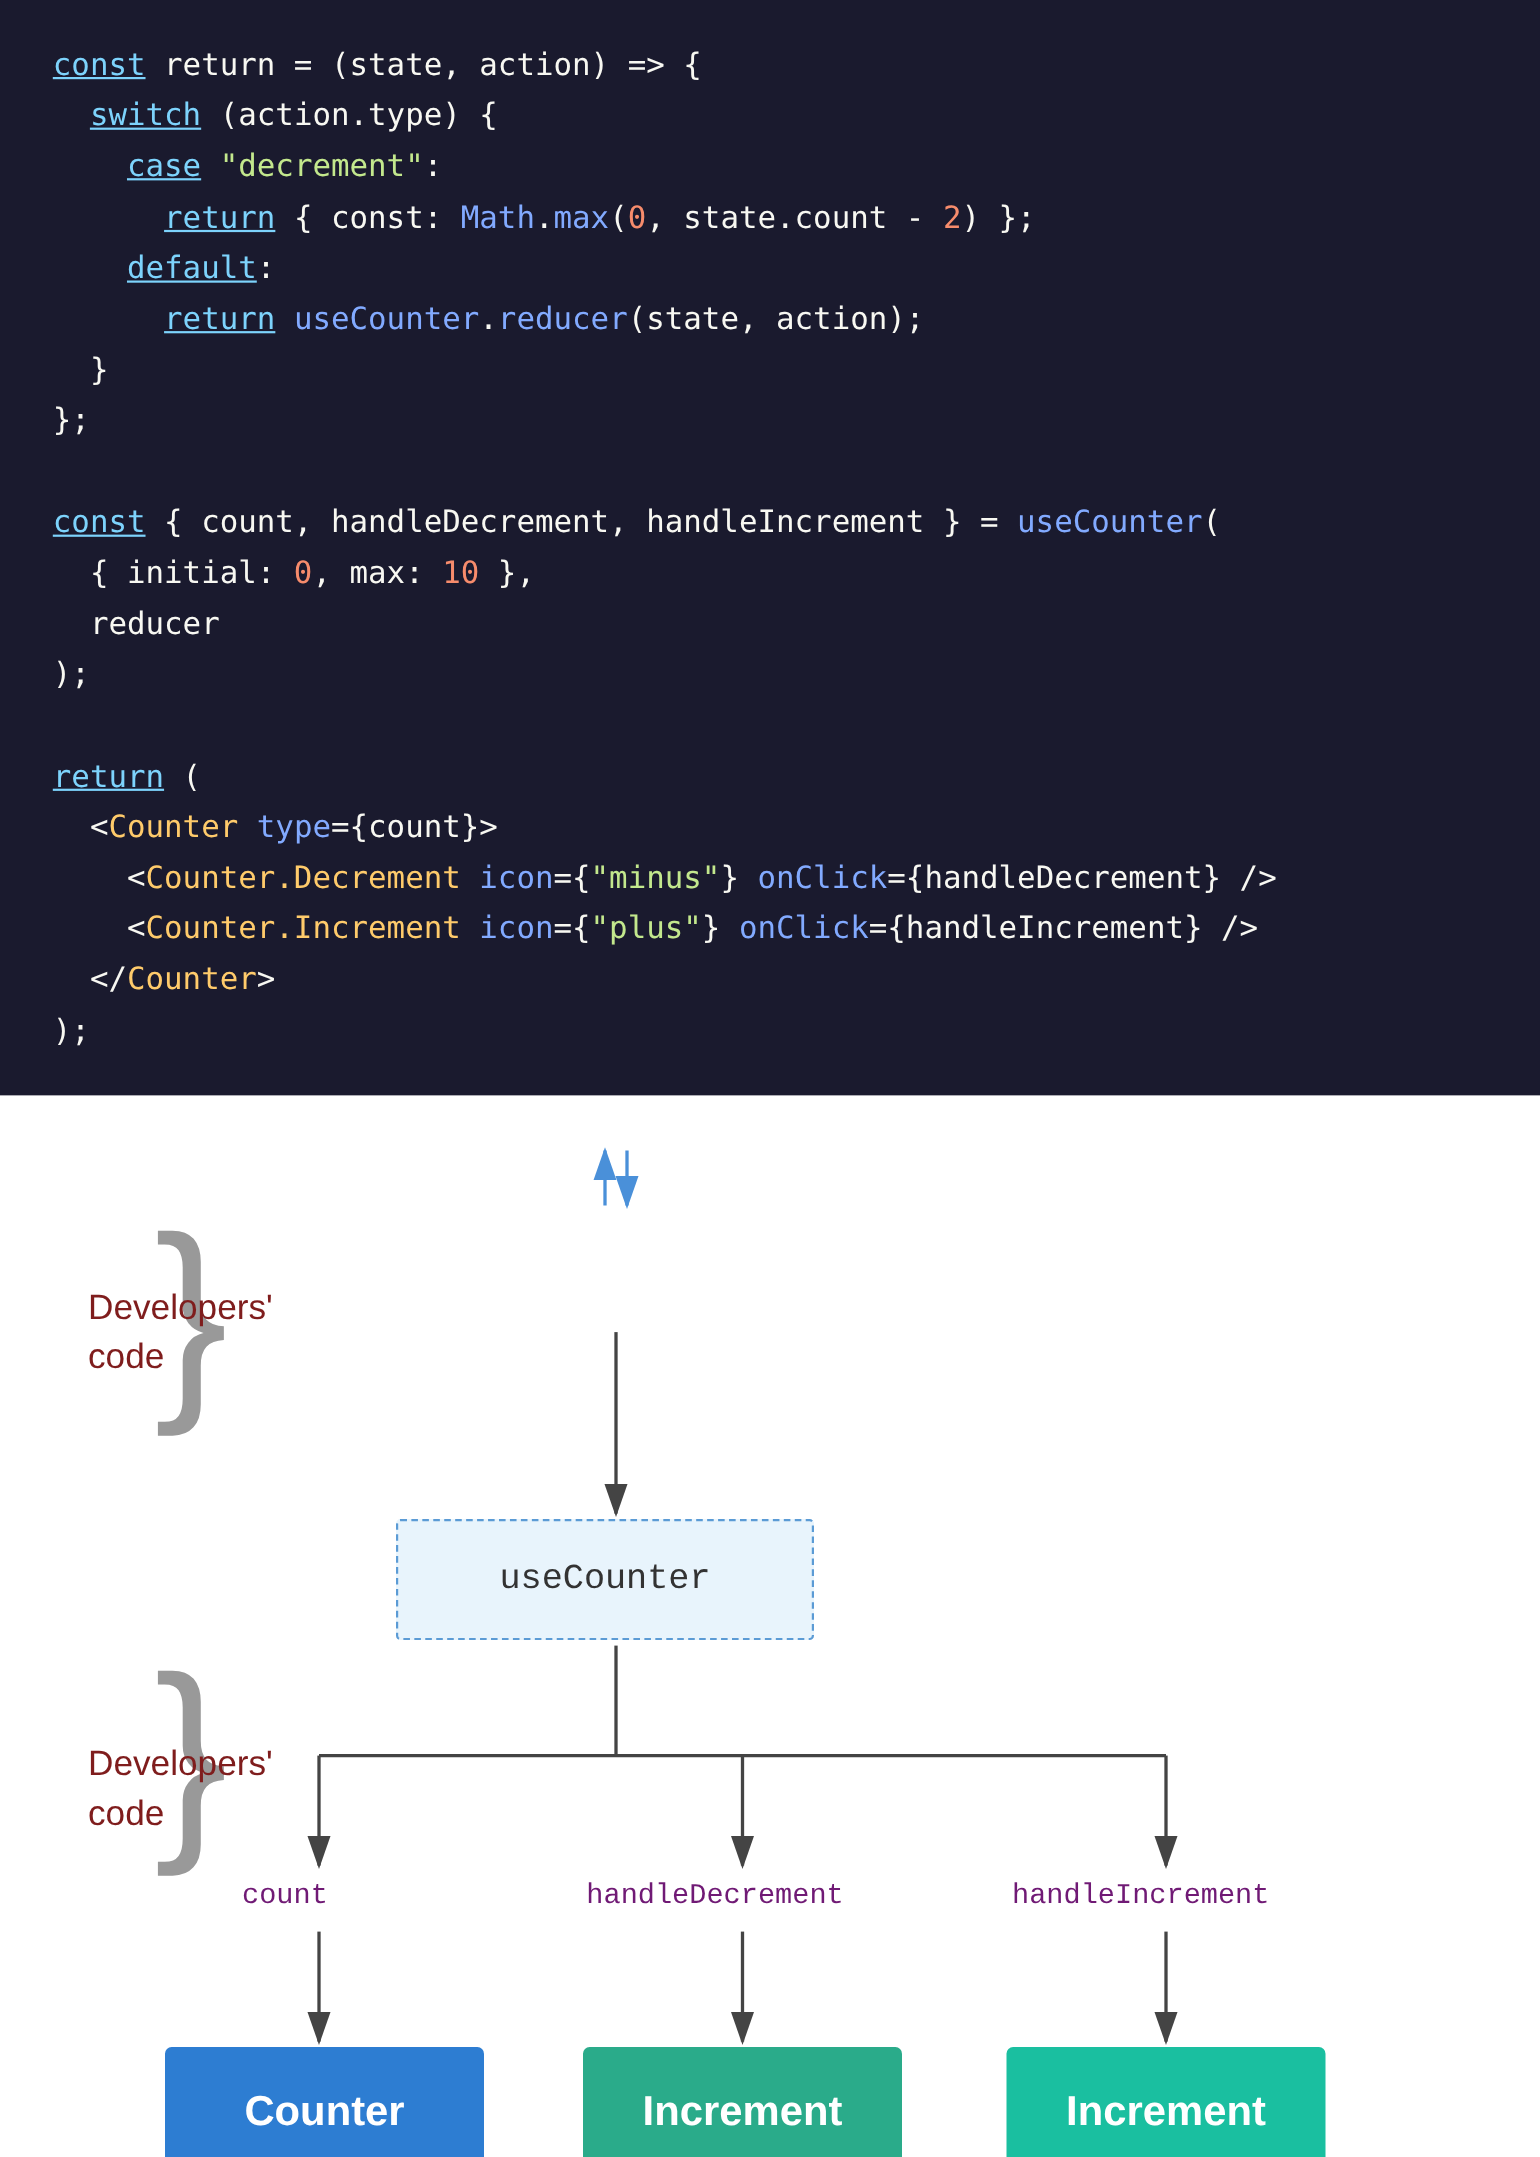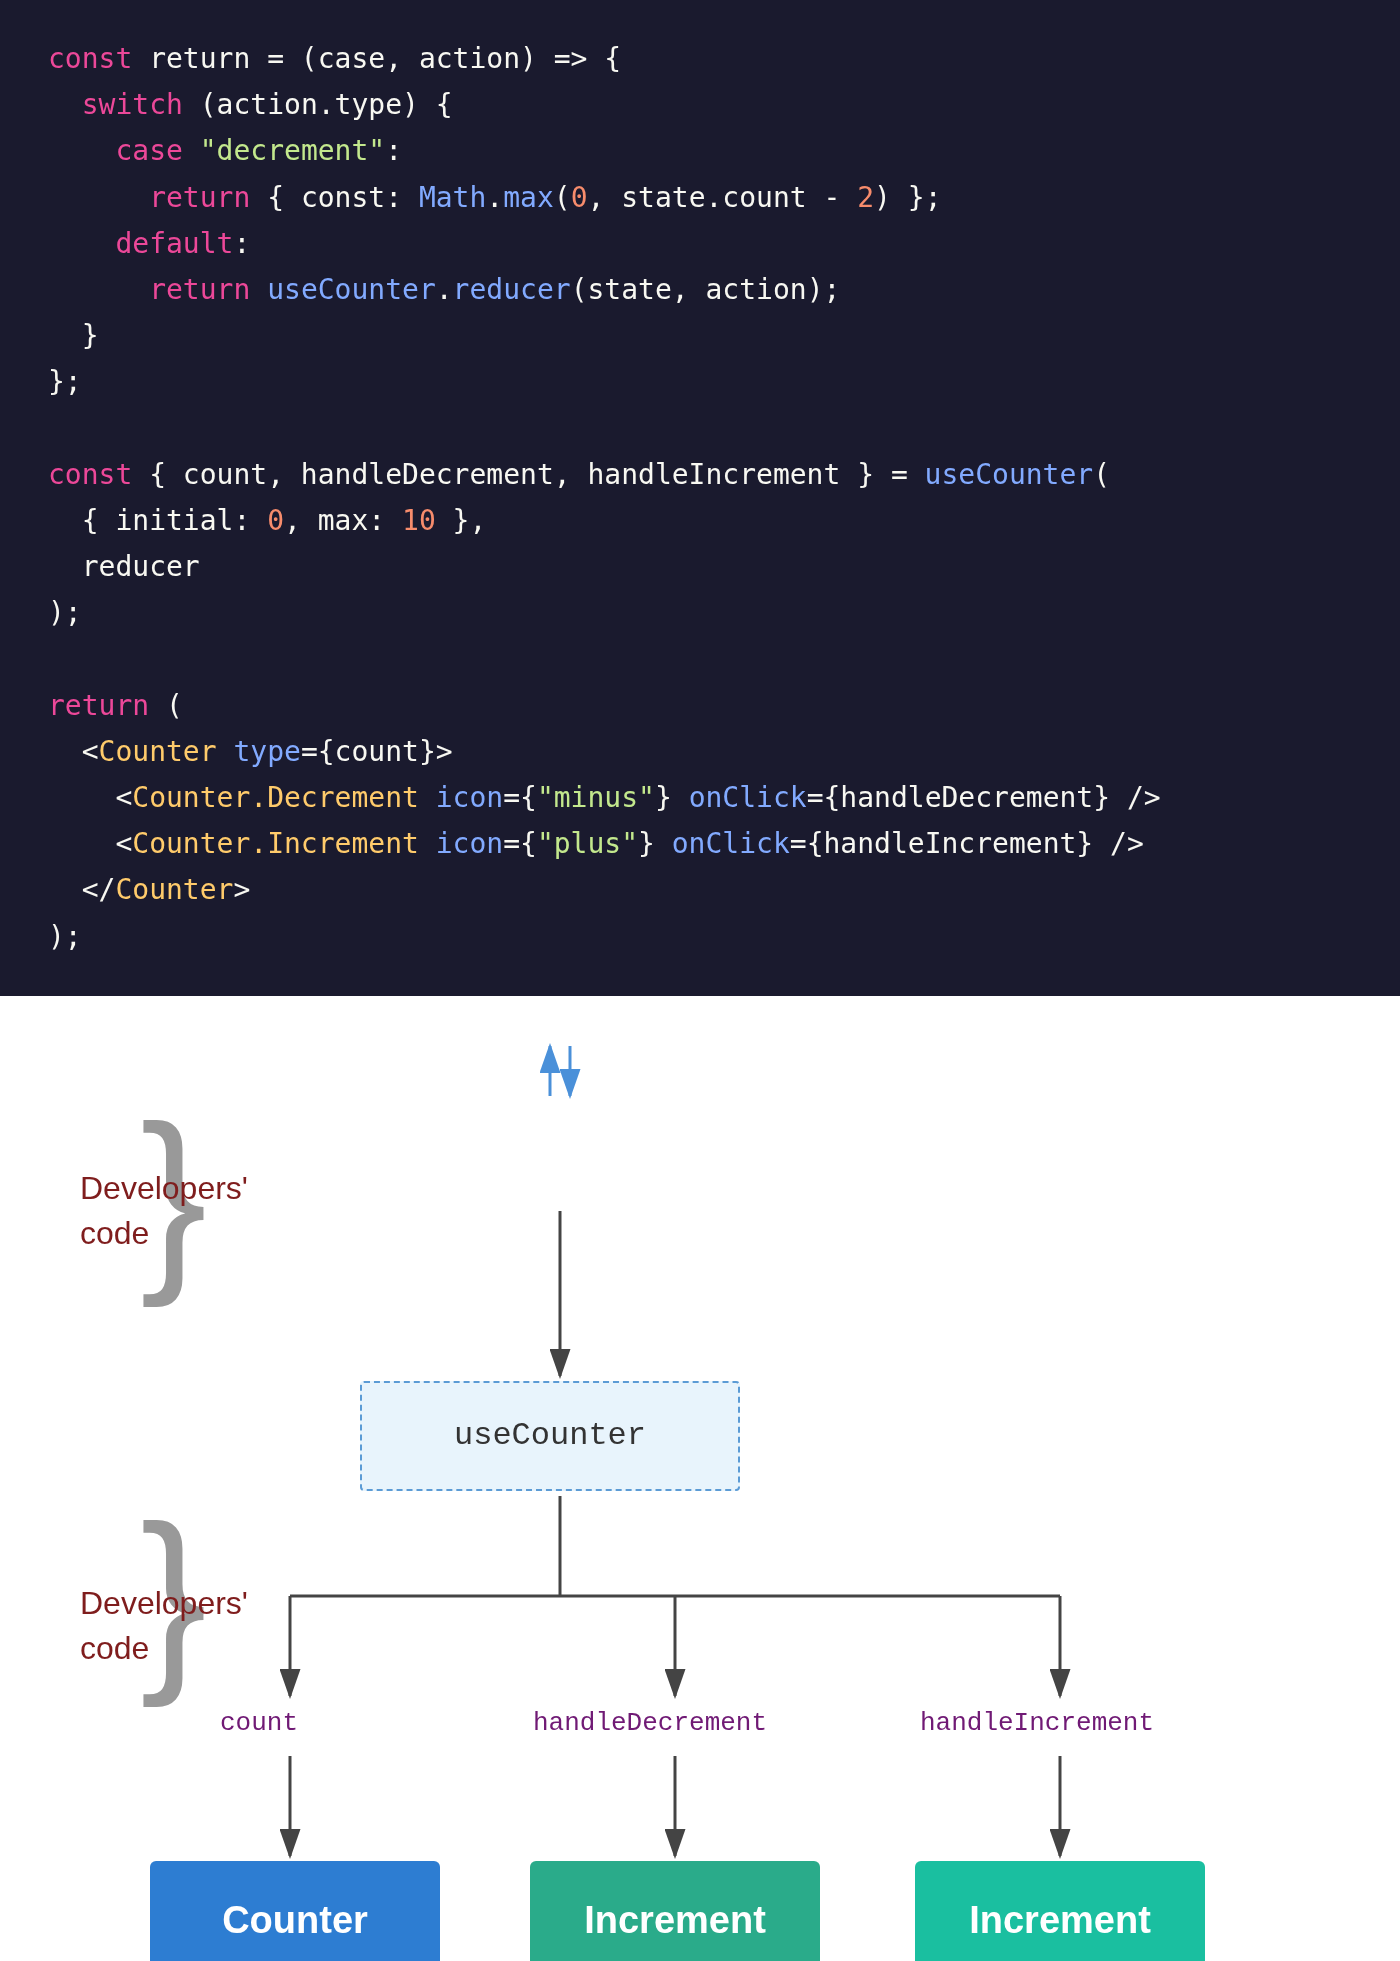--- a/index.html
+++ b/index.html
@@ -19,21 +19,21 @@
       line-height: 1.65;
       color: #f8f8f2;
       min-height: 680px;
     }
     .code-block pre {
       white-space: pre;
     } 
     .plain { color: #f8f8f2; }
     .green { color: #c3e88d; }
     .orange { color: #f78c6c; }
-    .pink { color: #ec4899; }
+    .pink { color: #7dd3fc; text-decoration: underline; }
     .blue { color: #82aaff; }
     .yellow { color: #ffcb6b; }
 
     
     .diagram {
       background: #ffffff;
       padding: 40px 60px 60px 60px;
       position: relative;
       min-height: 1280px;
     }
@@ -106,21 +106,21 @@
       left: 0;
       width: 100%;
       height: 100%;
       pointer-events: none;
     }
   </style>
 </head>
 <body>
 
 <div class="code-block">
-  <pre><span class="pink">const</span> <span class="plain">return = (</span><span class="plain">case, action</span><span class="plain">) =&gt; {</span>
+  <pre><span class="pink">const</span> <span class="plain">return = (</span><span class="plain">state, action</span><span class="plain">) =&gt; {</span>
   <span class="pink">switch</span> <span class="plain">(</span><span class="plain">action</span><span class="plain">.</span><span class="plain">type</span><span class="plain">) {</span>
     <span class="pink">case</span> <span class="green">"decrement"</span><span class="plain">:</span>
       <span class="pink">return</span> <span class="plain">{ const: </span><span class="blue">Math</span><span class="plain">.</span><span class="blue">max</span><span class="plain">(</span><span class="orange">0</span><span class="plain">, state.count - </span><span class="orange">2</span><span class="plain">) };</span>
     <span class="pink">default</span><span class="plain">:</span>
       <span class="pink">return</span> <span class="blue">useCounter</span><span class="plain">.</span><span class="blue">reducer</span><span class="plain">(state, action);</span>
   <span class="plain">}</span>
 <span class="plain">};</span>
 
 <span class="pink">const</span> <span class="plain">{ count, handleDecrement, handleIncrement } = </span><span class="blue">useCounter</span><span class="plain">(</span>
   <span class="plain">{ initial: </span><span class="orange">0</span><span class="plain">, max: </span><span class="orange">10</span><span class="plain"> },</span>

